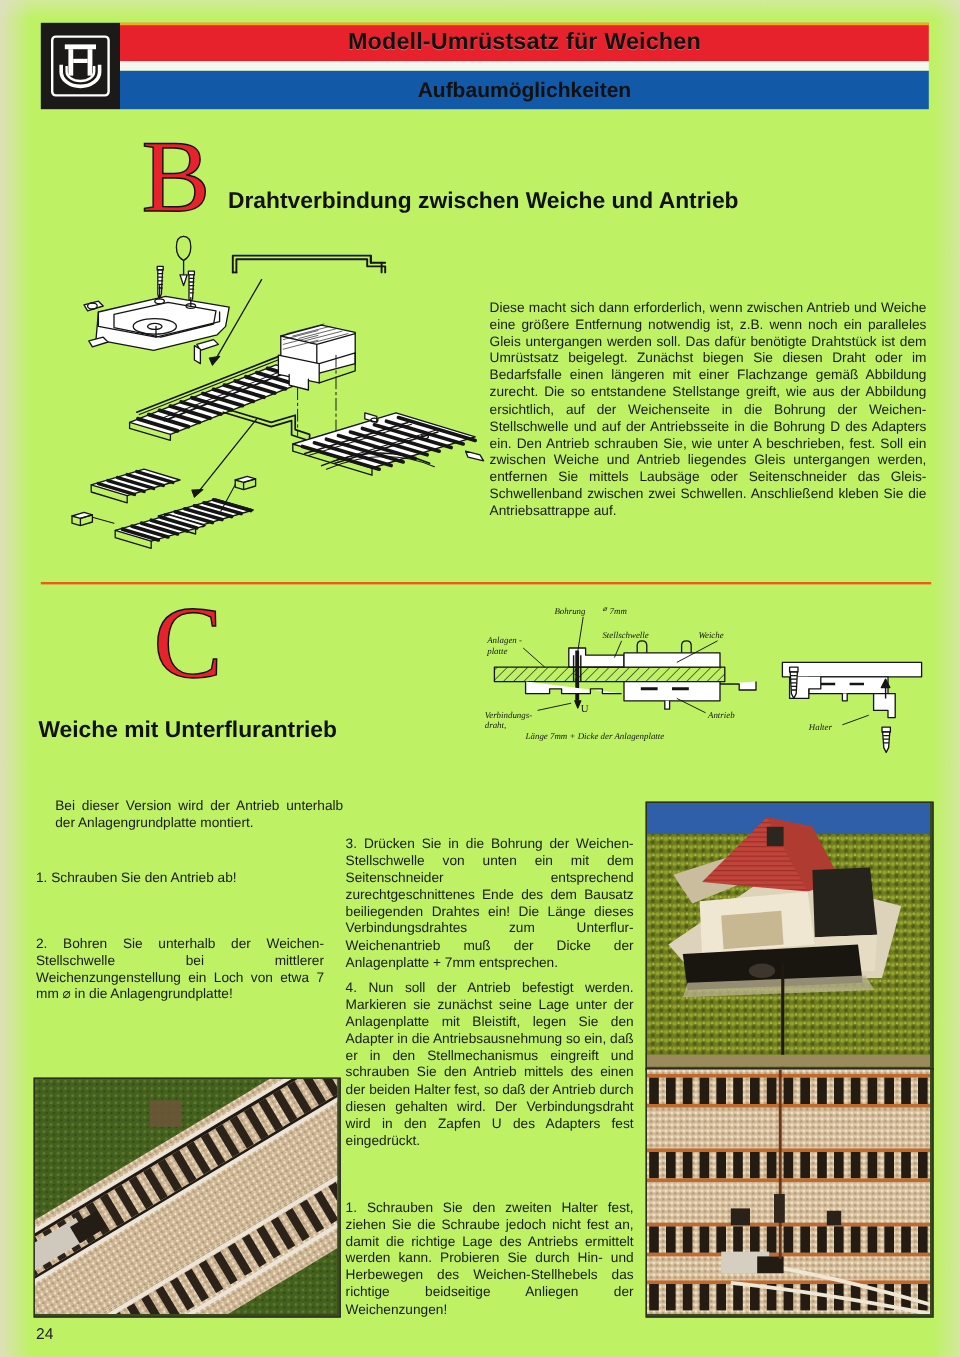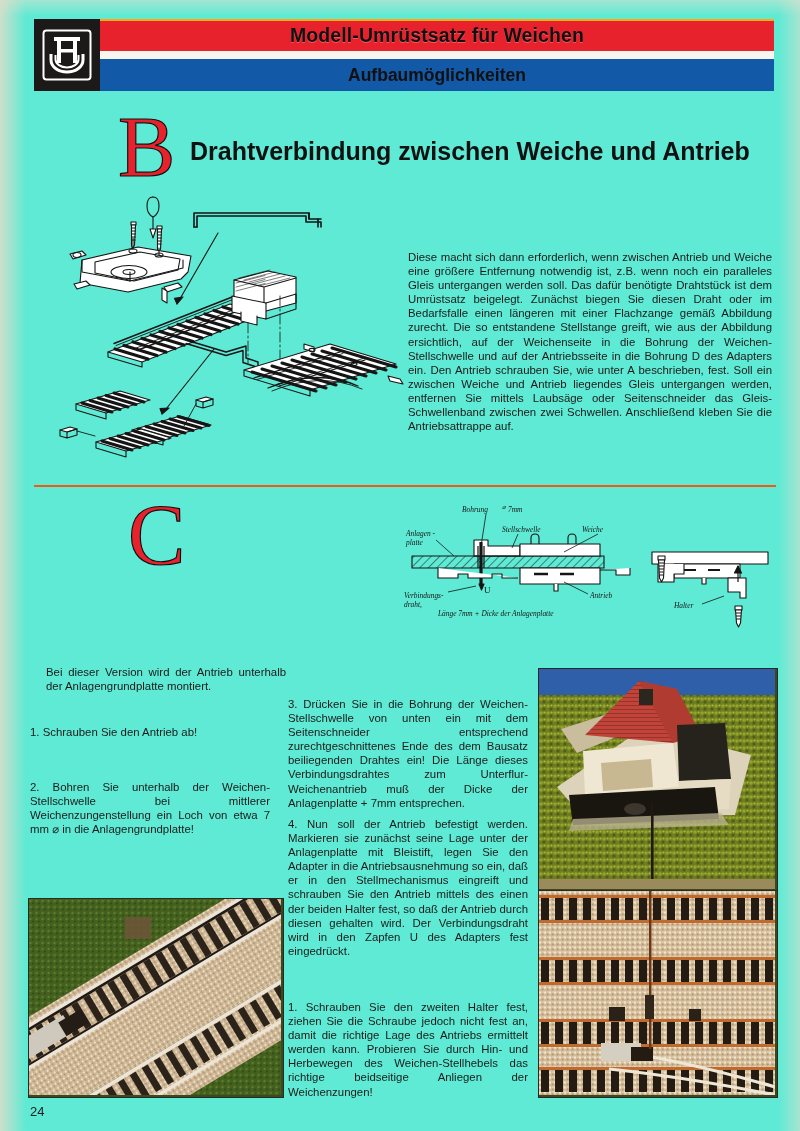--- a/index.html
+++ b/index.html
@@ -1,21 +1,21 @@
 <!DOCTYPE html>
 <html><head>
 <meta charset="utf-8">
 <style>
   html,body{margin:0;padding:0;background:#8a8a8a;}
   body{font-family:"Liberation Sans", sans-serif;}
 
   #page{
     position:relative;
     width:800px;height:1131px;
-    background:#5eead4;
+    background:#bef264;
     overflow:hidden;
   }
   
   #page:before{
     content:"";position:absolute;inset:0;pointer-events:none;
     background:
       linear-gradient(90deg, rgba(226,221,200,.85) 0px, rgba(253,251,242,0) 26px),
       linear-gradient(270deg, rgba(228,223,205,.55) 0px, rgba(253,251,242,0) 22px),
       linear-gradient(180deg, rgba(230,226,206,.5) 0px, rgba(253,251,242,0) 16px);
   }
@@ -52,21 +52,21 @@
     font-family:"Liberation Serif", serif;
     color:#e8222c;
     font-weight:normal;
     line-height:1;
     -webkit-text-stroke:1.2px #101010;
   }
   #letter-b{left:118px;top:104px;font-size:86px;}
   #letter-c{left:128px;top:492px;font-size:86px;}
 
   .sec-heading{
-    position:absolute;font-size:25px;font-weight:bold;color:#111;white-space:nowrap;
+    position:absolute;font-size:19px;font-weight:bold;color:#111;white-space:nowrap;margin-top:20px;
   }
   #head-b{left:190px;top:137px;}
   #head-c{left:32px;top:578px;}
 
   
   .body-text{
     position:absolute;
     font-size:11.4px;
     line-height:14.1px;
     color:#1a1a1a;
@@ -271,20 +271,21 @@
 
       </g>
     </svg>
   </div>
 
   <div class="body-text" id="par-b">Diese macht sich dann erforderlich, wenn zwischen Antrieb und Weiche eine größere Entfernung notwendig ist, z.B. wenn noch ein paralleles Gleis untergangen werden soll. Das dafür benötigte Drahtstück ist dem Umrüstsatz beigelegt. Zunächst biegen Sie diesen Draht oder im Bedarfsfalle einen längeren mit einer Flachzange gemäß Abbildung zurecht. Die so entstandene Stellstange greift, wie aus der Abbildung ersichtlich, auf der Weichenseite in die Bohrung der Weichen-Stellschwelle und auf der Antriebsseite in die Bohrung D des Adapters ein. Den Antrieb schrauben Sie, wie unter A beschrieben, fest. Soll ein zwischen Weiche und Antrieb liegendes Gleis untergangen werden, entfernen Sie mittels Laubsäge oder Seitenschneider das Gleis-Schwellenband zwischen zwei Schwellen. Anschließend kleben Sie die Antriebsattrappe auf.</div>
 
   <div class="divider"></div>
 
   <div class="big-letter" id="letter-c">C</div>
+  <div class="sec-heading" id="head-c">Weiche mit Unterflurantrieb</div>
 
   <div class="figure" id="fig-c">
     <svg width="378" height="128" viewBox="0 0 378 128">
       <defs>
         <pattern id="hatch" width="6" height="6" patternTransform="rotate(45)" patternUnits="userSpaceOnUse">
           <line x1="0" y1="0" x2="0" y2="6" stroke="#151515" stroke-width="1"></line>
         </pattern>
       </defs>
       <g fill="none" stroke="#151515" stroke-width="1.1" stroke-linejoin="round">
 

